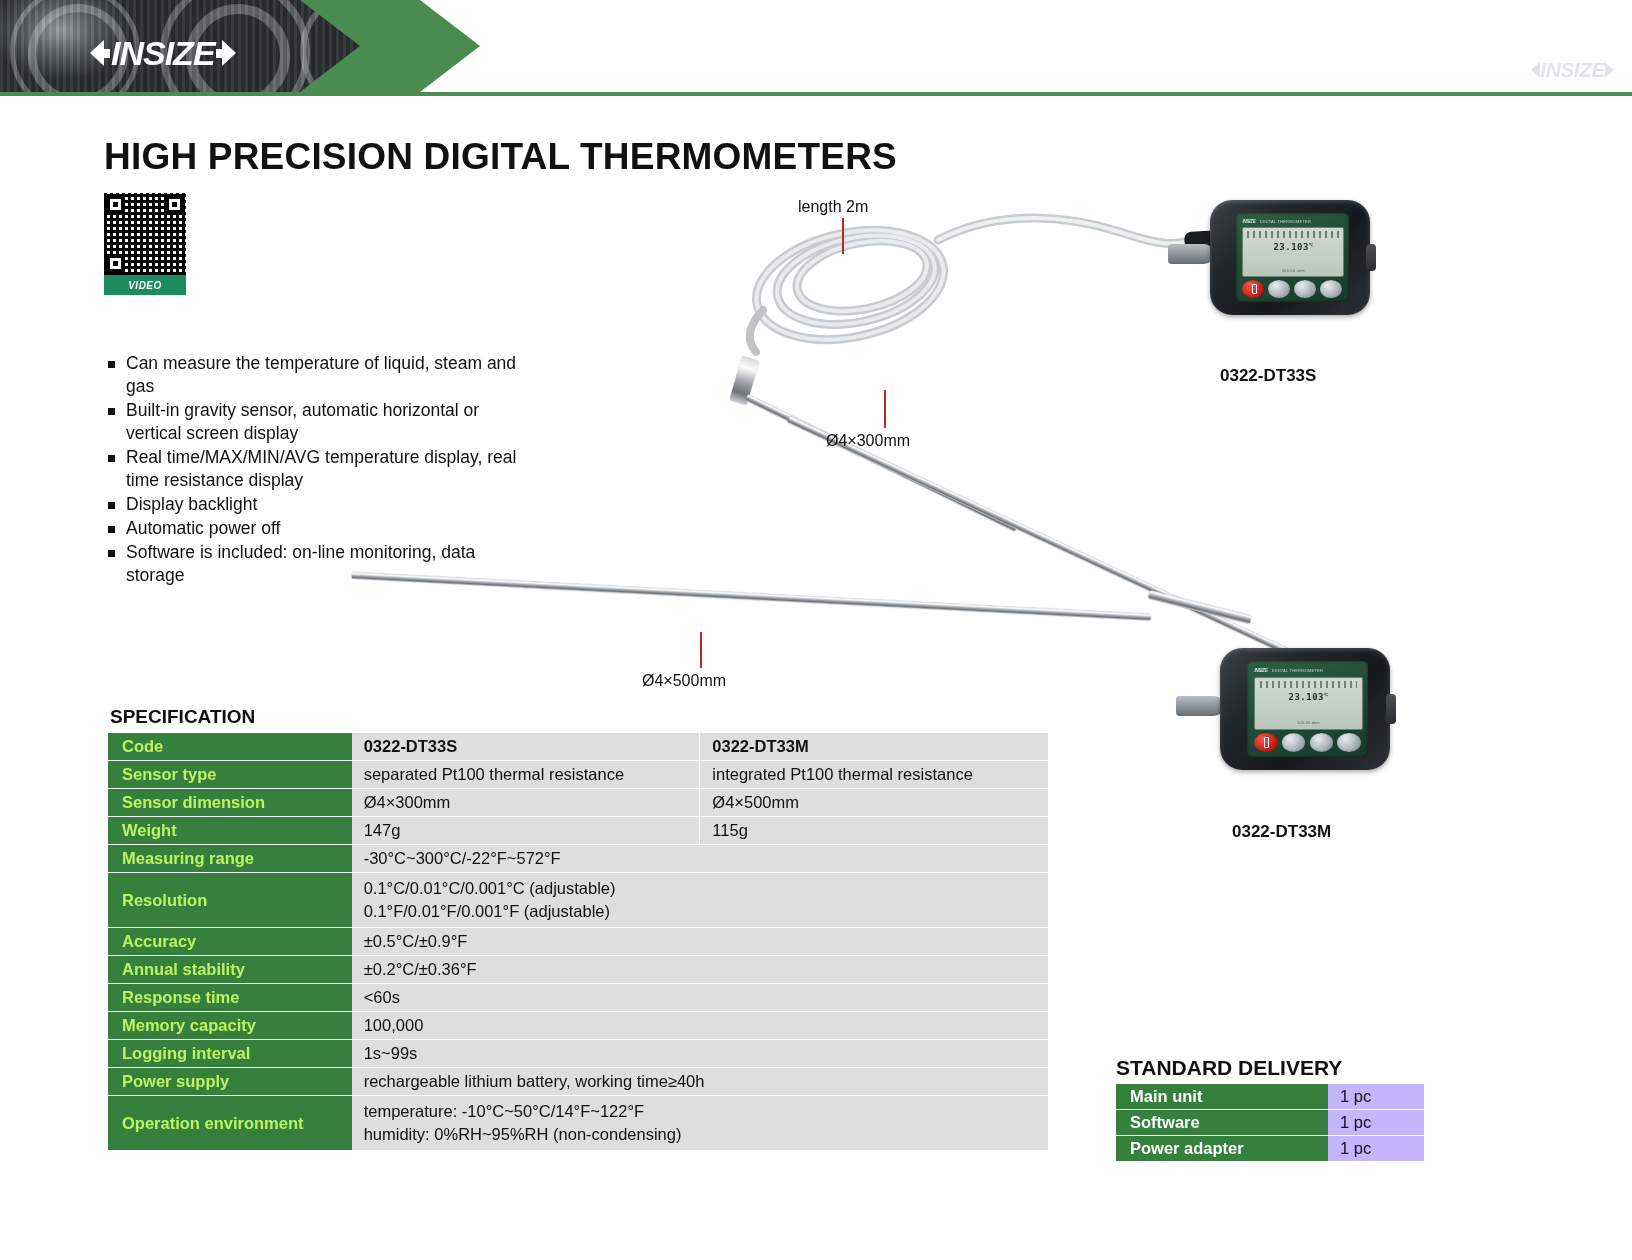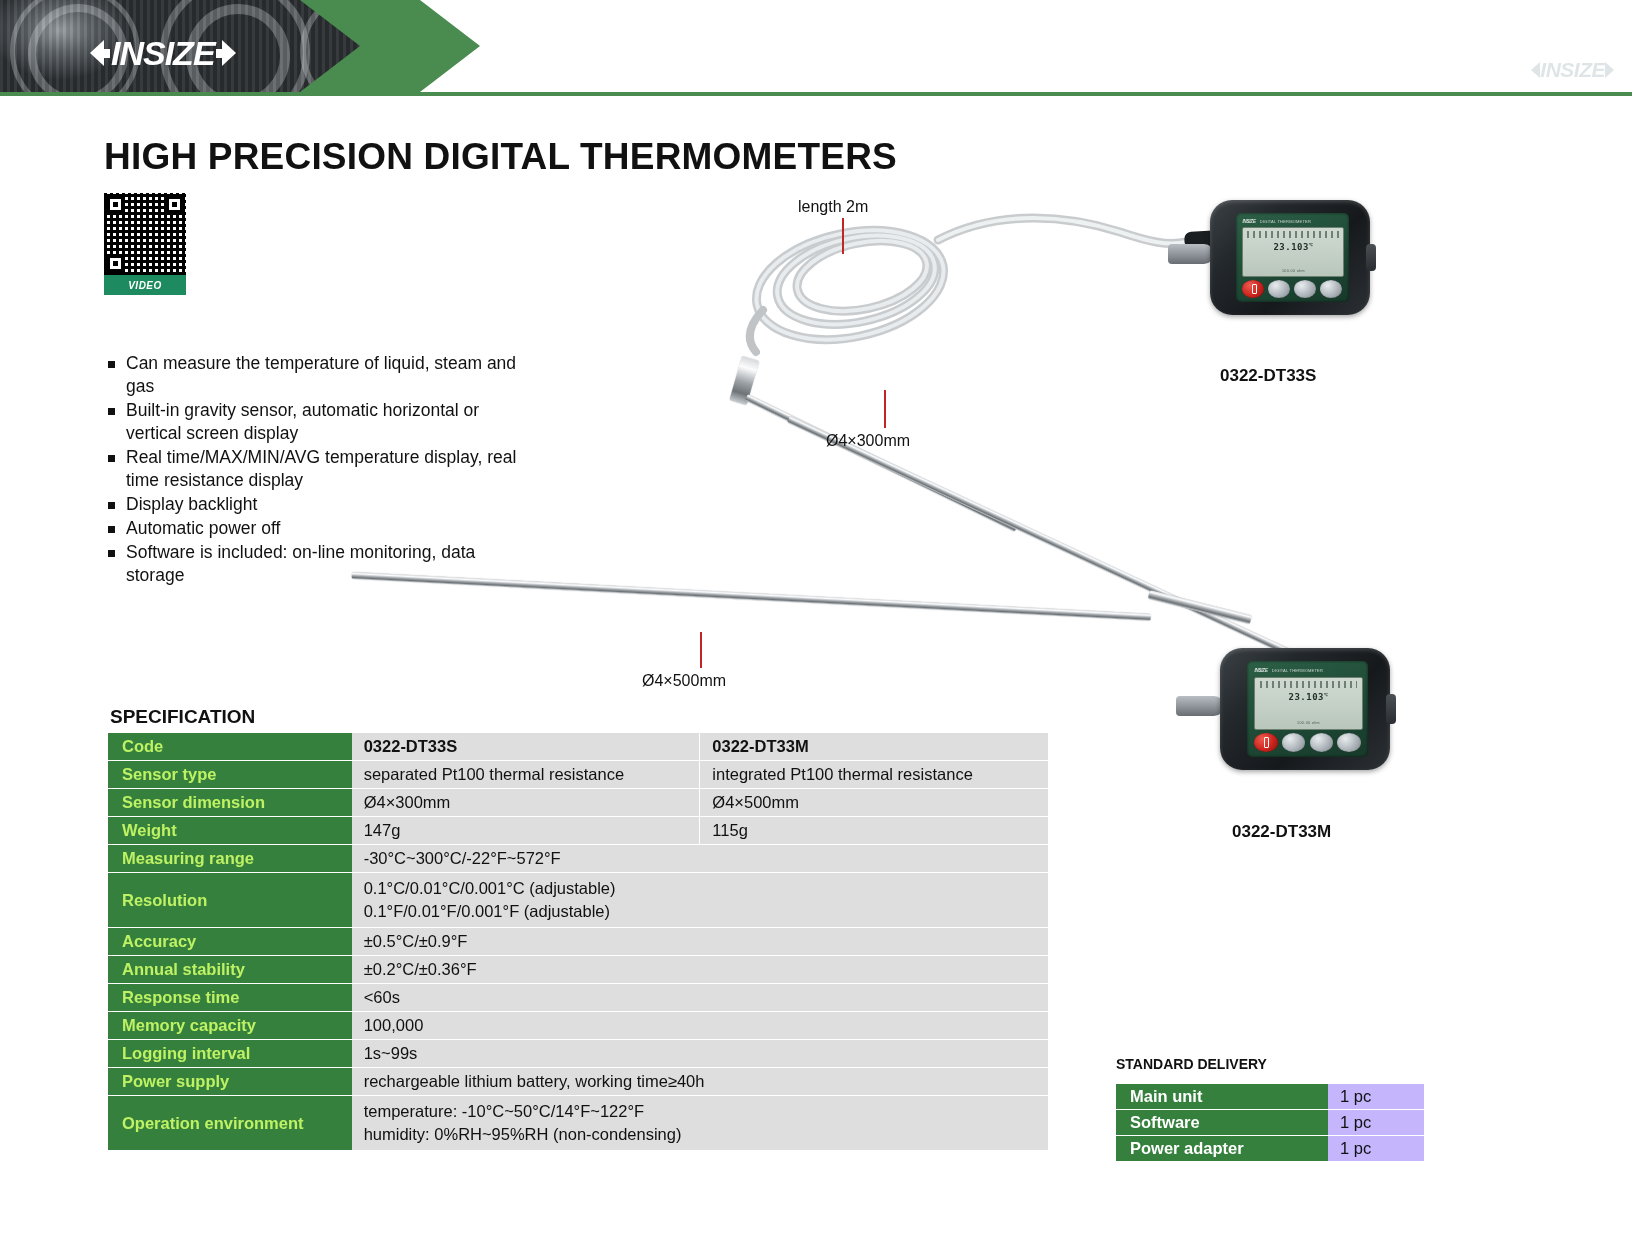--- a/index.html
+++ b/index.html
@@ -204,21 +204,21 @@
   table.spec td.k{
     width:228px;background:#35803c;color:#bef264;font-weight:bold;
     padding-left:14px;
   }
   table.spec td.v{background:#dedede;color:#111;padding-left:12px;}
   table.spec td.v2{background:#dedede;color:#111;padding-left:12px;width:340px;
     border-left:1px solid #fff;}
   table.spec td.tall{line-height:23px;}
 
   
-  .del-title{position:absolute;left:1116px;top:1056px;font-size:14px;font-weight:bold;color:#111;}
+  .del-title{position:absolute;left:1116px;top:1056px;font-size:21px;font-weight:bold;color:#111;}
   table.delivery{
     position:absolute;left:1116px;top:1083px;width:308px;
     border-collapse:separate;border-spacing:0 1px;font-size:16.5px;
   }
   table.delivery td{padding:3px 8px;}
   table.delivery td.k{background:#35803c;color:#fff;font-weight:bold;width:190px;padding-left:14px;}
   table.delivery td.v{background:#c4b5fd;color:#111;padding-left:12px;}
 </style>
 </head>
 <body>

